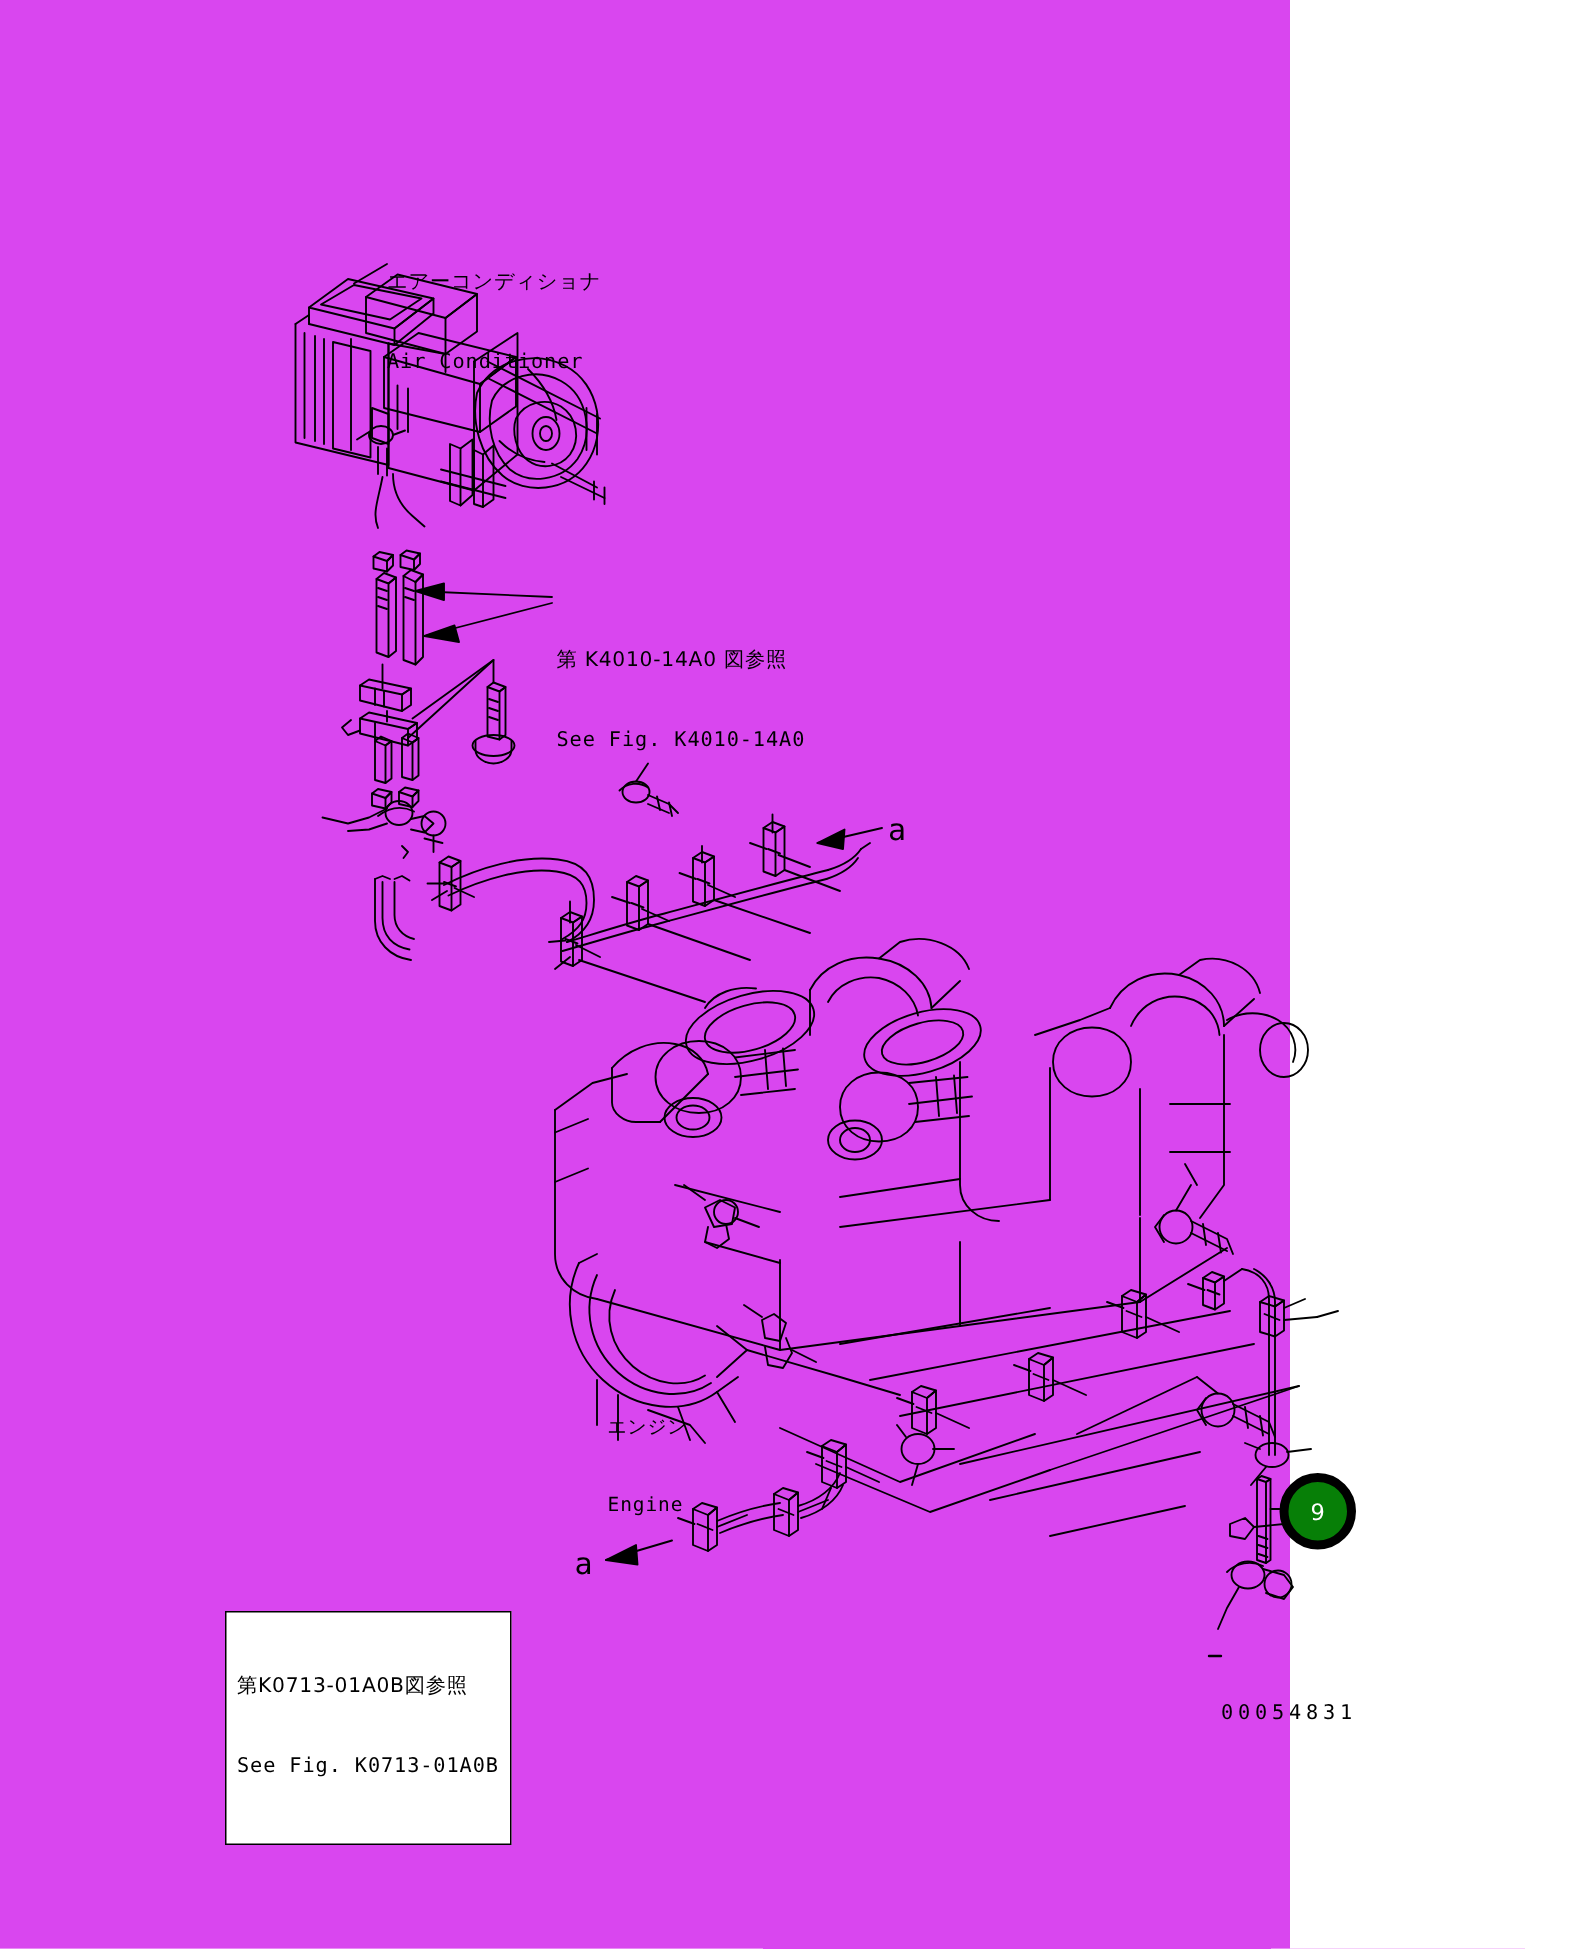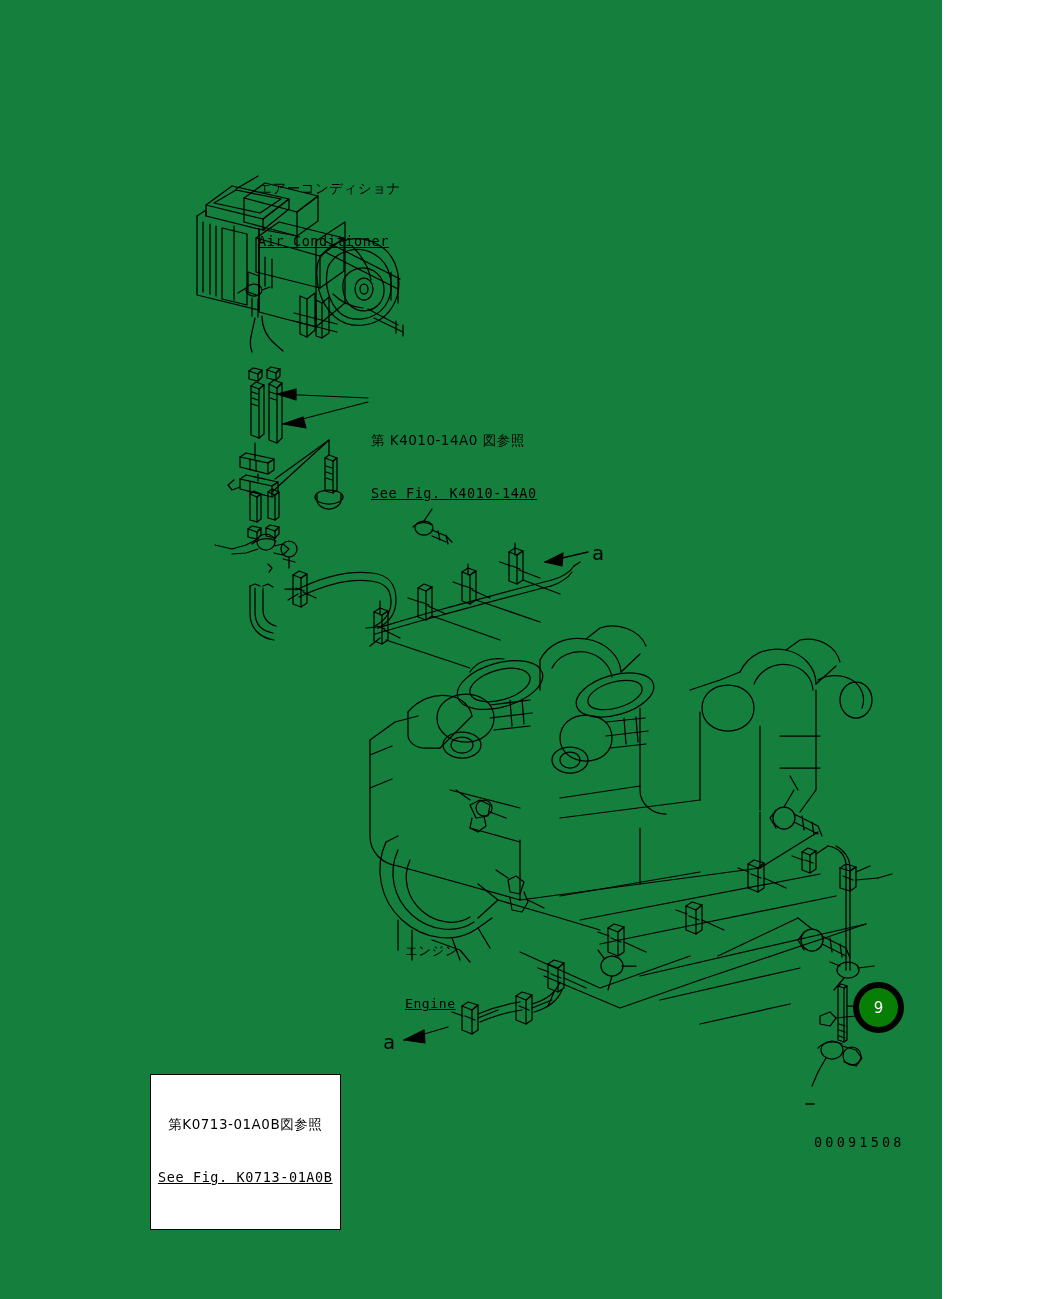--- a/index.html
+++ b/index.html
@@ -11,23 +11,23 @@
     width: 1050px;
     height: 1299px;
     position: relative;
     overflow: hidden;
     font-family: "DejaVu Sans Mono", monospace;
     color: #000000;
   }
   #sheet {
     position: absolute;
     left: 0; top: 0;
-    width: 942px;
+    width: 860px;
     height: 1299px;
-    background: #15803d;
+    background: #d946ef;
   }
   .drawing {
     position: absolute;
     left: 0; top: 0;
     width: 1050px;
     height: 1299px;
   }
   .lbl {
     position: absolute;
     white-space: pre;
@@ -38,38 +38,37 @@
     display: block;
     font-family: "DejaVu Sans", sans-serif;
     font-size: 13.5px;
     letter-spacing: 0.5px;
   }
   .lbl .en {
     display: block;
     font-family: "DejaVu Sans Mono", monospace;
     font-size: 13.5px;
     letter-spacing: 0.6px;
-    text-decoration: underline;
   }
   #ac-label { left: 258px; top: 143px; }
   #ref-upper { left: 371px; top: 395px; }
   #engine-label { left: 405px; top: 906px; }
   #engine-label .jp { font-size: 12.5px; }
   #engine-label .en { font-size: 13px; }
 
   #ref-box {
     position: absolute;
     left: 150px;
     top: 1074px;
     box-sizing: border-box;
     border: 1.6px solid #000;
     background: #fff;
     padding: 4px 7px 5px 7px;
   }
-  #ref-box .jp { font-size: 13.5px; text-align: center; }
+  #ref-box .jp { font-size: 13.5px; }
   #ref-box .en { font-size: 13.5px; text-align: center; }
 
   #drawing-number {
     position: absolute;
     left: 814px;
     top: 1134px;
     font-family: "DejaVu Sans Mono", monospace;
     font-size: 13.5px;
     letter-spacing: 3.2px;
     white-space: pre;
@@ -588,15 +587,15 @@
   <div class="lbl" id="ref-box">
     <span class="jp">第K0713-01A0B図参照</span>
     <span class="en">See Fig. K0713-01A0B</span>
   </div>
 
   <div class="section-mark" id="section-a-top">a</div>
   <div class="section-mark" id="section-a-bottom">a</div>
 
   <div id="callout-9">9</div>
 
-  <div id="drawing-number">00091508</div>
+  <div id="drawing-number">00054831</div>
 
 </div>
 
 </body></html>

